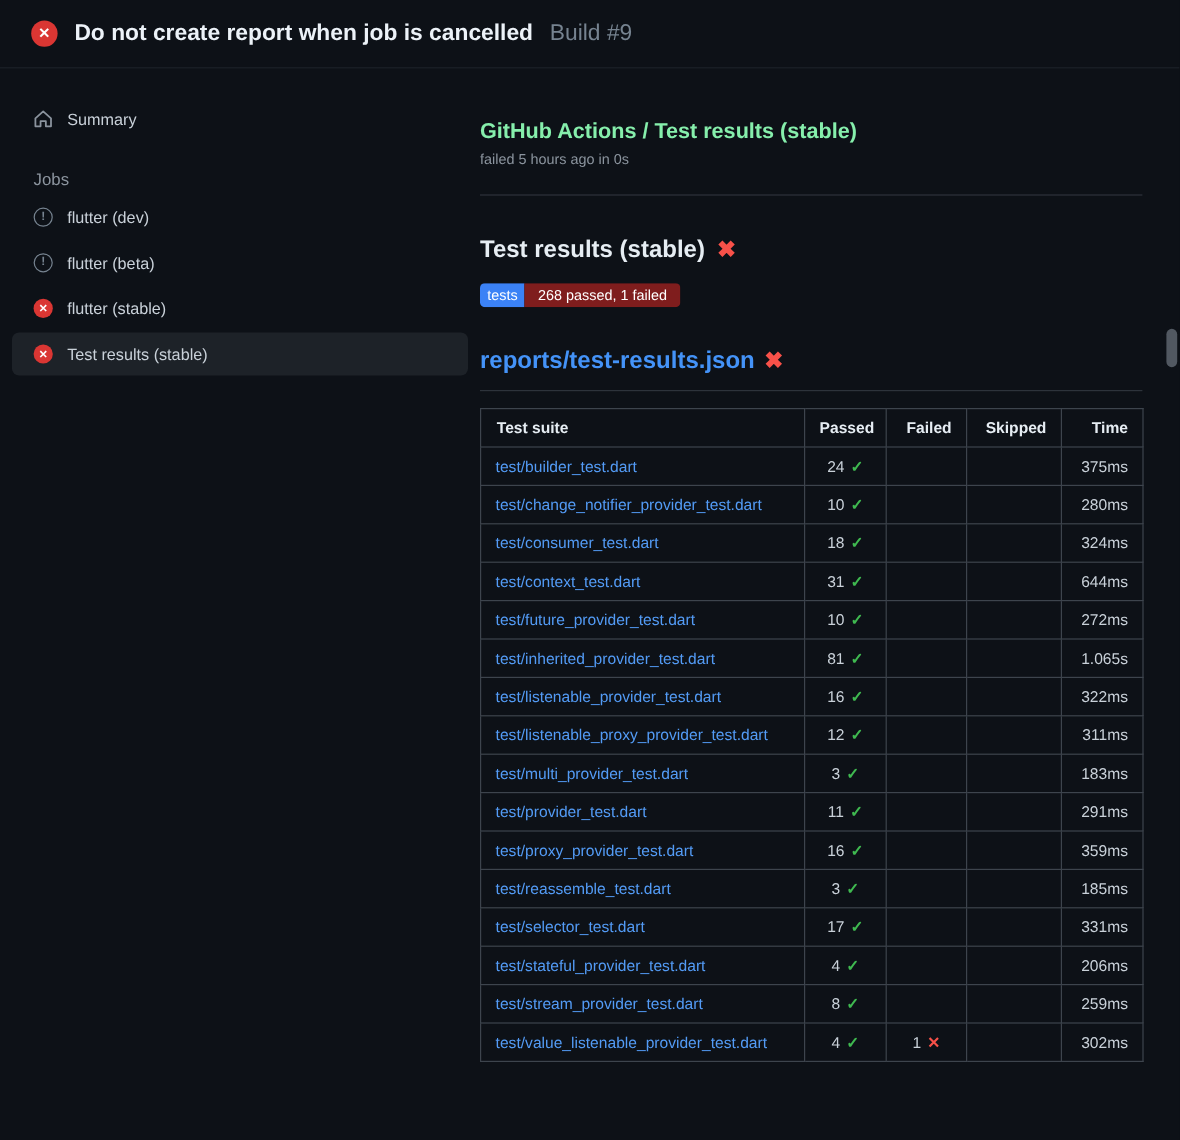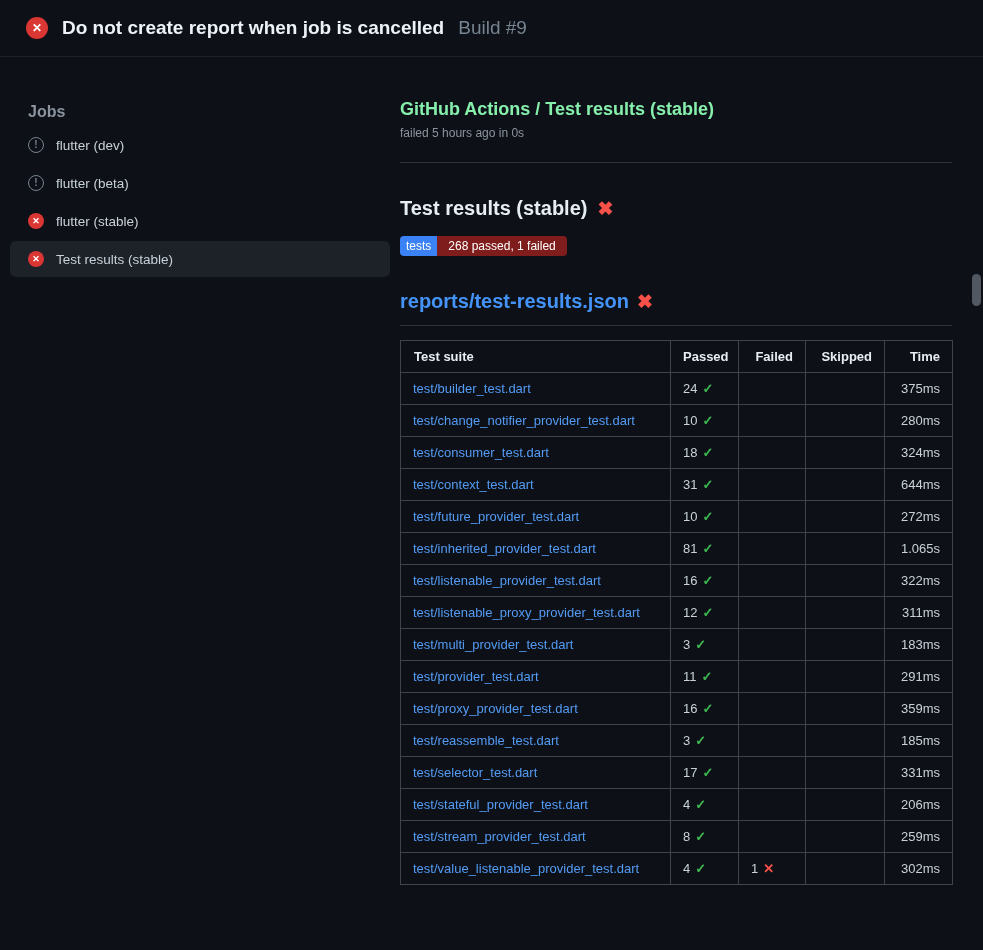--- a/index.html
+++ b/index.html
@@ -35,21 +35,21 @@
   .sidebar { width: 400px; flex: 0 0 400px; padding-top: 22px; }
 
   .side-item {
     display: flex; align-items: center; gap: 12px;
     margin: 2px 10px; padding: 10px 18px;
     border-radius: 6px;
     font-size: 13.5px; color: #c9d1d9;
     cursor: pointer;
   }
   .side-item.selected { background: rgba(177,186,196,0.1); }
-  .jobs-label { margin: 24px 0 6px 28px; font-size: 16px; color: #8b949e; font-weight: bold; }
+  .jobs-label { margin: 24px 0 6px 28px; font-size: 14px; color: #8b949e; }
 
   .icon-16 { width: 16px; height: 16px; flex: 0 0 16px; display: flex; align-items: center; justify-content: center; }
   .icon-fail {
     border-radius: 50%; background: #da3633; color: #fff;
     font-size: 9px; font-weight: 700; line-height: 1;
   }
   .icon-neutral {
     border-radius: 50%;
     border: 1.5px solid #768390; color: #768390;
     font-size: 10px; font-weight: 700; line-height: 1;
@@ -91,21 +91,21 @@
     border-collapse: collapse;
     width: 552px;
     font-size: 13px;
     table-layout: fixed;
   }
   .results th, .results td { border: 1px solid #3d444d; padding: 8px 12px; }
   .results th { font-weight: 700; color: #e6edf3; text-align: right; }
   .results th.h-suite { text-align: left; padding-left: 13px; }
   .suite-cell { padding-left: 13px; overflow: hidden; white-space: nowrap; }
   .suite-link { color: #539bf5; text-decoration: none; cursor: pointer; }
-  .num-cell { text-align: left; white-space: nowrap; }
+  .num-cell { text-align: center; white-space: nowrap; }
   .icon.check { color: #3fb950; font-weight: 700; margin-left: 5px; }
   .icon.cross { color: #f85149; font-weight: 700; margin-left: 5px; }
   .time-cell { text-align: right; color: #c9d1d9; white-space: nowrap; }
 
   
   .scrollbar-thumb {
     position: absolute; right: 2px; top: 274px;
     width: 9px; height: 32px;
     background: #8b949e; opacity: .55; border-radius: 5px;
   }
@@ -115,20 +115,28 @@
 
 <header class="run-header">
   <span class="status-circle">✕</span>
   <h1 class="run-title">Do not create report when job is cancelled</h1>
   <span class="build-number">Build #9</span>
 </header>
 
 <div class="layout">
 
   <aside class="sidebar">
+    <div class="side-item">
+      <span class="icon-16">
+        <svg width="16" height="16" viewBox="0 0 16 16">
+          <path d="M8 1.8 L14.5 7.6 V14.3 H10.2 V10 H5.8 V14.3 H1.5 V7.6 Z" fill="none" stroke="#8b949e" stroke-width="1.5" stroke-linejoin="round"></path>
+        </svg>
+      </span>
+      <span>Summary</span>
+    </div>
 
     <div class="jobs-label">Jobs</div>
 
     <div class="side-item">
       <span class="icon-16 icon-neutral">!</span>
       <span>flutter (dev)</span>
     </div>
 
     <div class="side-item">
       <span class="icon-16 icon-neutral">!</span>

